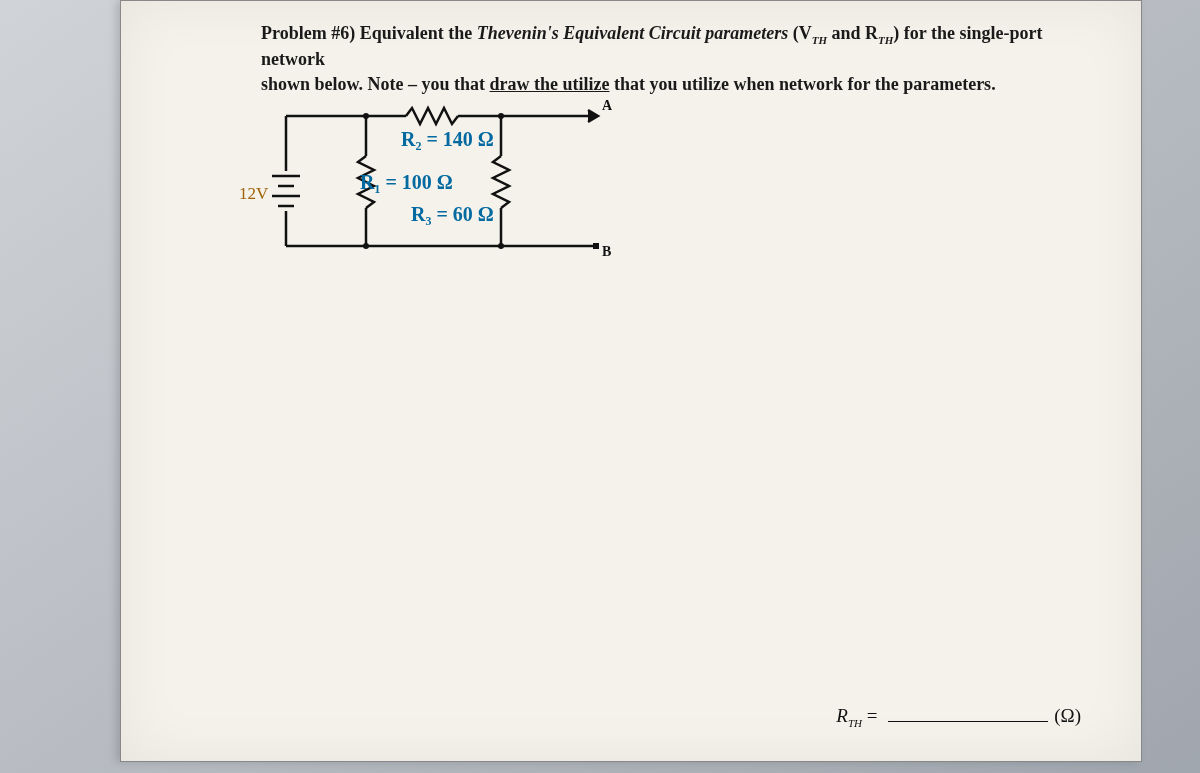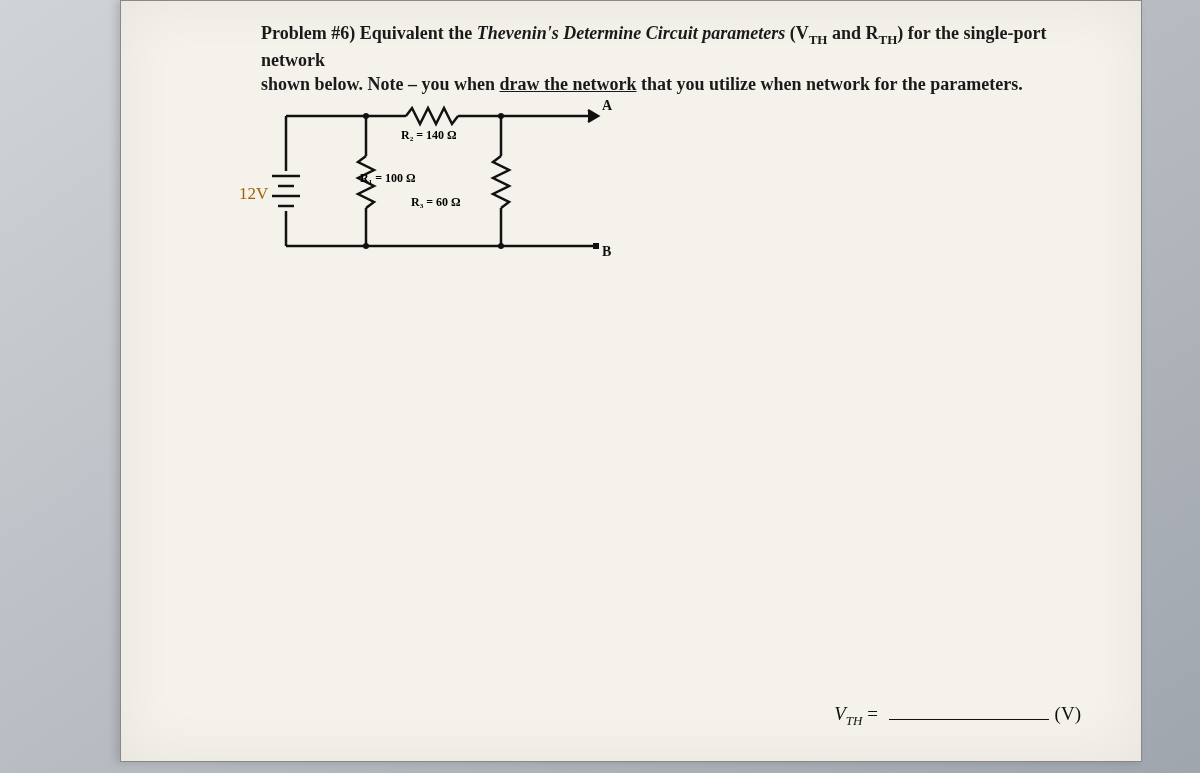--- a/index.html
+++ b/index.html
@@ -45,26 +45,26 @@
   .src-label {
     position: absolute;
     left: 118px;
     top: 183px;
     font-size: 17px;
     font-weight: normal;
     color: #a16207;
   }
   .r-label {
     position: absolute;
-    font-size: 12px;
+    font-size: 20px;
     font-weight: bold;
-    color: #000000;
+    color: #0369a1;
     white-space: nowrap;
   }
-  .sub { font-size: 13px; vertical-align: sub; }
+  .sub { font-size: 11px; vertical-align: sub; font-style: italic; }
   .answers {
     position: absolute;
     right: 60px;
     bottom: 24px;
     font-size: 19px;
     color: #111;
     text-align: left;
   }
   .answers .row { margin: 8px 0; white-space: nowrap; }
   .answers .var { font-style: italic; }
@@ -78,23 +78,23 @@
   }
   .terminal-dot { fill: #111; }
 </style>
 </head>
 <body>
 
 <div class="page">
 
   <div class="problem-text">
     <span>Problem #6)</span>
-    <span>Equivalent the </span><span class="italic">Thevenin's Determine Circuit parameters</span><span> (V</span><span class="sub">TH</span><span> and R</span><span class="sub">TH</span><span>) for the single-port network</span>
+    <span>Equivalent the </span><span class="italic">Thevenin's Equivalent Circuit parameters</span><span> (V</span><span class="sub">TH</span><span> and R</span><span class="sub">TH</span><span>) for the single-port network</span>
     <br>
-    <span>shown below.   Note – you when </span><span class="underline">draw the network</span><span> that you utilize when network for the parameters.</span>
+    <span>shown below.   Note – you that </span><span class="underline">draw the utilize</span><span> that you utilize when network for the parameters.</span>
   </div>
 
   <div class="src-label">12V</div>
 
   <div class="circuit-wrap">
     <svg width="350" height="160" viewBox="0 0 350 160">
       <g stroke="#111" stroke-width="2.5" fill="none">
 
         <line x1="10" y1="20" x2="10" y2="75"></line>
 
@@ -139,22 +139,22 @@
 
       <rect x="317" y="147" width="6" height="6" fill="#111"></rect>
 
       <text x="326" y="14" font-size="14" font-weight="bold" fill="#111" font-family="Times New Roman">A</text>
 
       <text x="326" y="160" font-size="14" font-weight="bold" fill="#111" font-family="Times New Roman">B</text>
     </svg>
 
     <div class="r-label" style="left:125px; top:32px;">R₂ = 140 Ω</div>
     <div class="r-label" style="left:84px; top:75px;">R₁ = 100 Ω</div>
-    <div class="r-label" style="left:135px; top:99px;">R₃ = 60 Ω</div>
+    <div class="r-label" style="left:135px; top:107px;">R₃ = 60 Ω</div>
   </div>
 
   <div class="answers">
     <div class="row">
-      <span class="var"><span>V</span><span class="sub">TH</span></span><span> = </span><span class="blank"></span><span>(V)</span>
+      <span class="var"><span>R</span><span class="sub">TH</span></span><span> = </span><span class="blank"></span><span>(Ω)</span>
     </div>
   </div>
 
 </div>
 
 </body></html>

